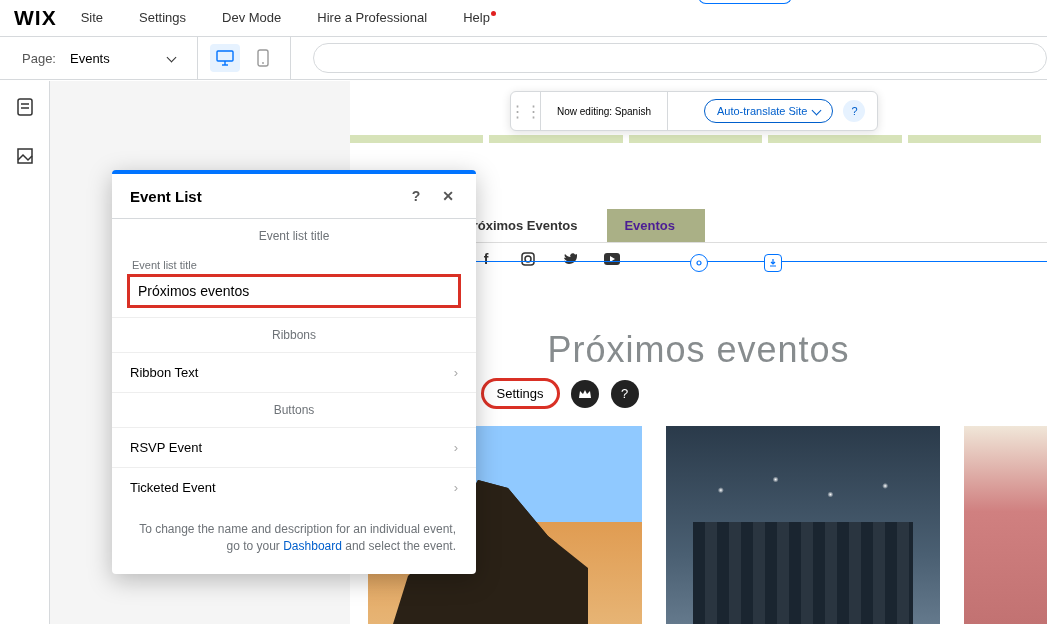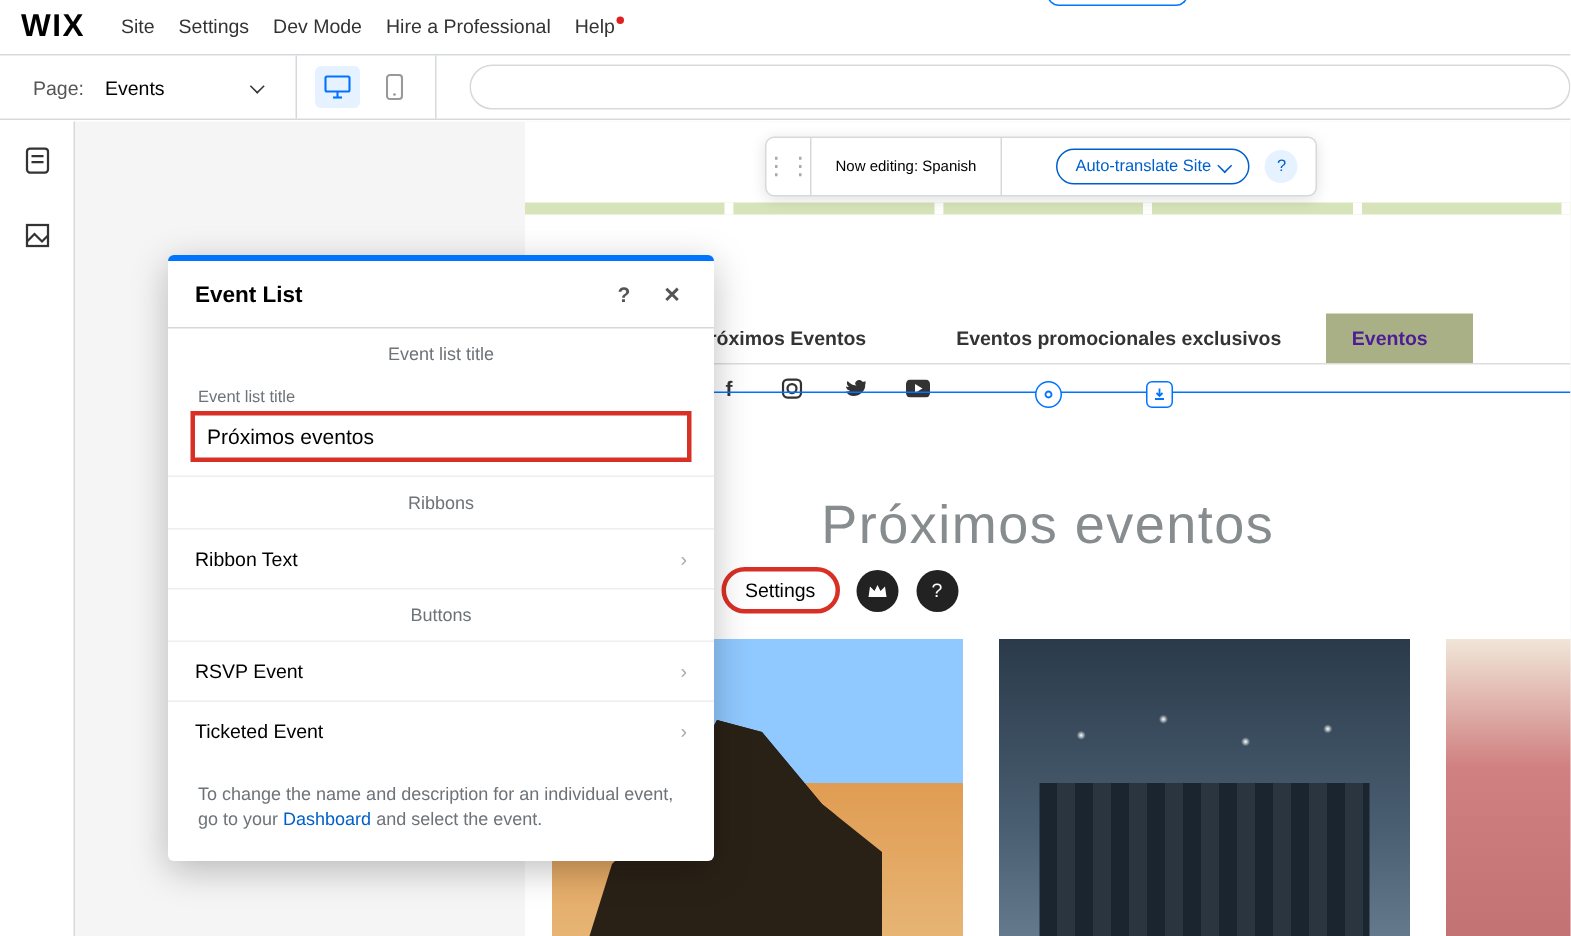--- a/index.html
+++ b/index.html
@@ -10,21 +10,21 @@
   --text-muted:#6e7378;
   --red-highlight:#d93025;
   --panel-bg:#ffffff;
   --bg-gray:#f5f5f5;
 }
 *{box-sizing:border-box;font-family:Helvetica,Arial,sans-serif;}
 html,body{margin:0;padding:0;width:1047px;height:624px;overflow:hidden;background:#fff;}
 
 .topbar{height:36px;display:flex;align-items:center;padding:0 14px;border-bottom:1px solid transparent;font-size:14px;gap:24px;position:relative;}
 .wix-logo{font-weight:900;font-size:21px;letter-spacing:1px;}
-.top-links{display:flex;gap:16px;}
+.top-links{display:flex;gap:36px;}
 .top-link{font-size:13px;cursor:pointer;color:#333;display:flex;align-items:center;}
 .red-dot{width:5px;height:5px;background:#e02020;border-radius:50%;margin-left:1px;margin-top:-8px;}
 .upgrade-hint{position:absolute;top:-4px;left:698px;height:8px;width:94px;border-radius:0 0 8px 8px;border:1px solid var(--wix-blue);border-top:none;display:flex;align-items:flex-end;justify-content:center;}
 .upgrade-hint span{color:var(--wix-blue);font-size:9px;line-height:1;transform:translateY(-2px);}
 
 .secondbar{height:44px;display:flex;align-items:center;border-top:1px solid var(--border-gray);border-bottom:1px solid var(--border-gray);}
 .lang-cell{display:flex;align-items:center;gap:8px;padding:0 16px;height:100%;border-right:1px solid var(--border-gray);cursor:pointer;outline:3px solid var(--red-highlight);outline-offset:-3px;}
 .flag{width:22px;height:15px;position:relative;display:inline-block;}
 .flag .stripe{position:absolute;left:0;right:0;}
 .flag .s1{top:0;height:3px;background:#c60b1e;}
@@ -90,21 +90,21 @@
 .panel-nav{width:116px;border-right:1px solid #eee;display:flex;flex-direction:column;padding:12px 8px;gap:4px;font-size:12px;}
 .nav-item{padding:6px 8px;border-radius:14px;cursor:pointer;color:#333;}
 .nav-item.selected{background:var(--wix-blue-light);color:var(--brand-pill);}
 .nav-sep{height:1px;background:var(--border-gray);margin:6px 0;}
 .panel-content{flex:1;display:flex;flex-direction:column;}
 .grp-header{font-size:12px;color:var(--text-muted);text-align:center;padding:10px 0;}
 .field-lbl{font-size:11px;color:var(--text-muted);padding:6px 20px 4px;}
 .field-input{margin:0 16px 10px;border:1px solid var(--border-gray);padding:7px 9px;font-size:14px;outline:3px solid var(--red-highlight);outline-offset:-2px;}
 .row-btn{display:flex;align-items:center;justify-content:space-between;padding:12px 18px;font-size:13px;border-top:1px solid #eee;cursor:pointer;}
 .row-btn .chev{color:#aaa;}
-.footer-note{padding:14px 20px 18px;font-size:12px;text-align:left;color:var(--text-muted);line-height:1.45;}
+.footer-note{padding:14px 20px 18px;font-size:12px;text-align:right;color:var(--text-muted);line-height:1.45;}
 .footer-note a{color:var(--brand-pill);text-decoration:none;}
 
 .svg{display:inline-block;}
 .chev-down{border:solid #333;border-width:0 1.5px 1.5px 0;display:inline-block;padding:3px;transform:rotate(45deg);margin-bottom:2px;}
 </style>
 </head>
 <body>
 
 <div class="topbar">
   <div class="wix-logo">WIX</div>
@@ -170,21 +170,20 @@
     <div class="stripe-band">
         <div></div>
         <div></div>
         <div></div>
         <div></div>
         <div></div>
       </div>
     <div class="tabbar">
       <div style="width:84px;"></div>
       <div class="tab">Próximos Eventos</div>
-      <div class="tab">Eventos promocionales exclusivos</div>
       <div class="tab active">Eventos</div>
     </div>
     <div class="socialrow">
       <div class="social-icon">
           <b>f</b>
         </div>
       <div class="social-icon">
           <svg width="14" height="14">
             <rect x="1" y="1" width="12" height="12" rx="3" fill="none" stroke="#333" stroke-width="1.5"></rect>
             <circle cx="7" cy="7" r="3" fill="none" stroke="#333" stroke-width="1.5"></circle>

